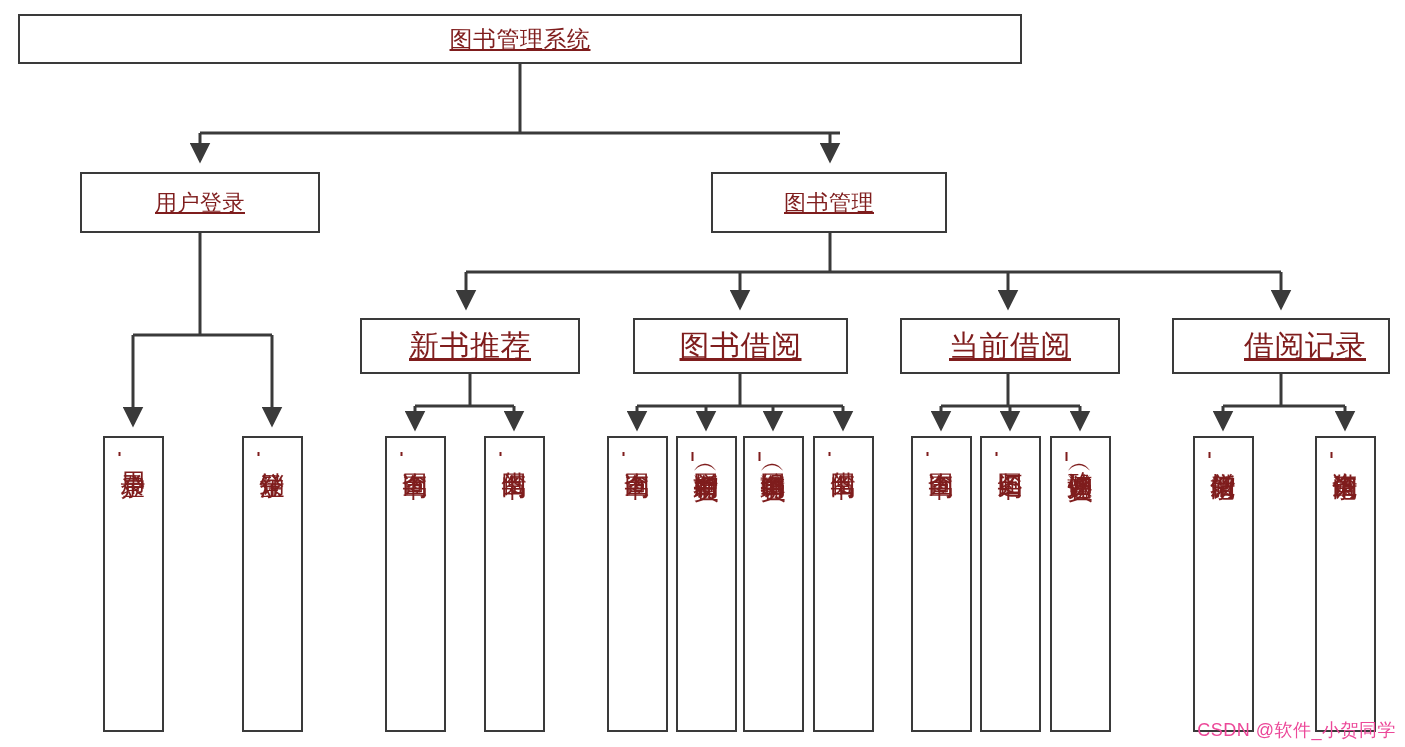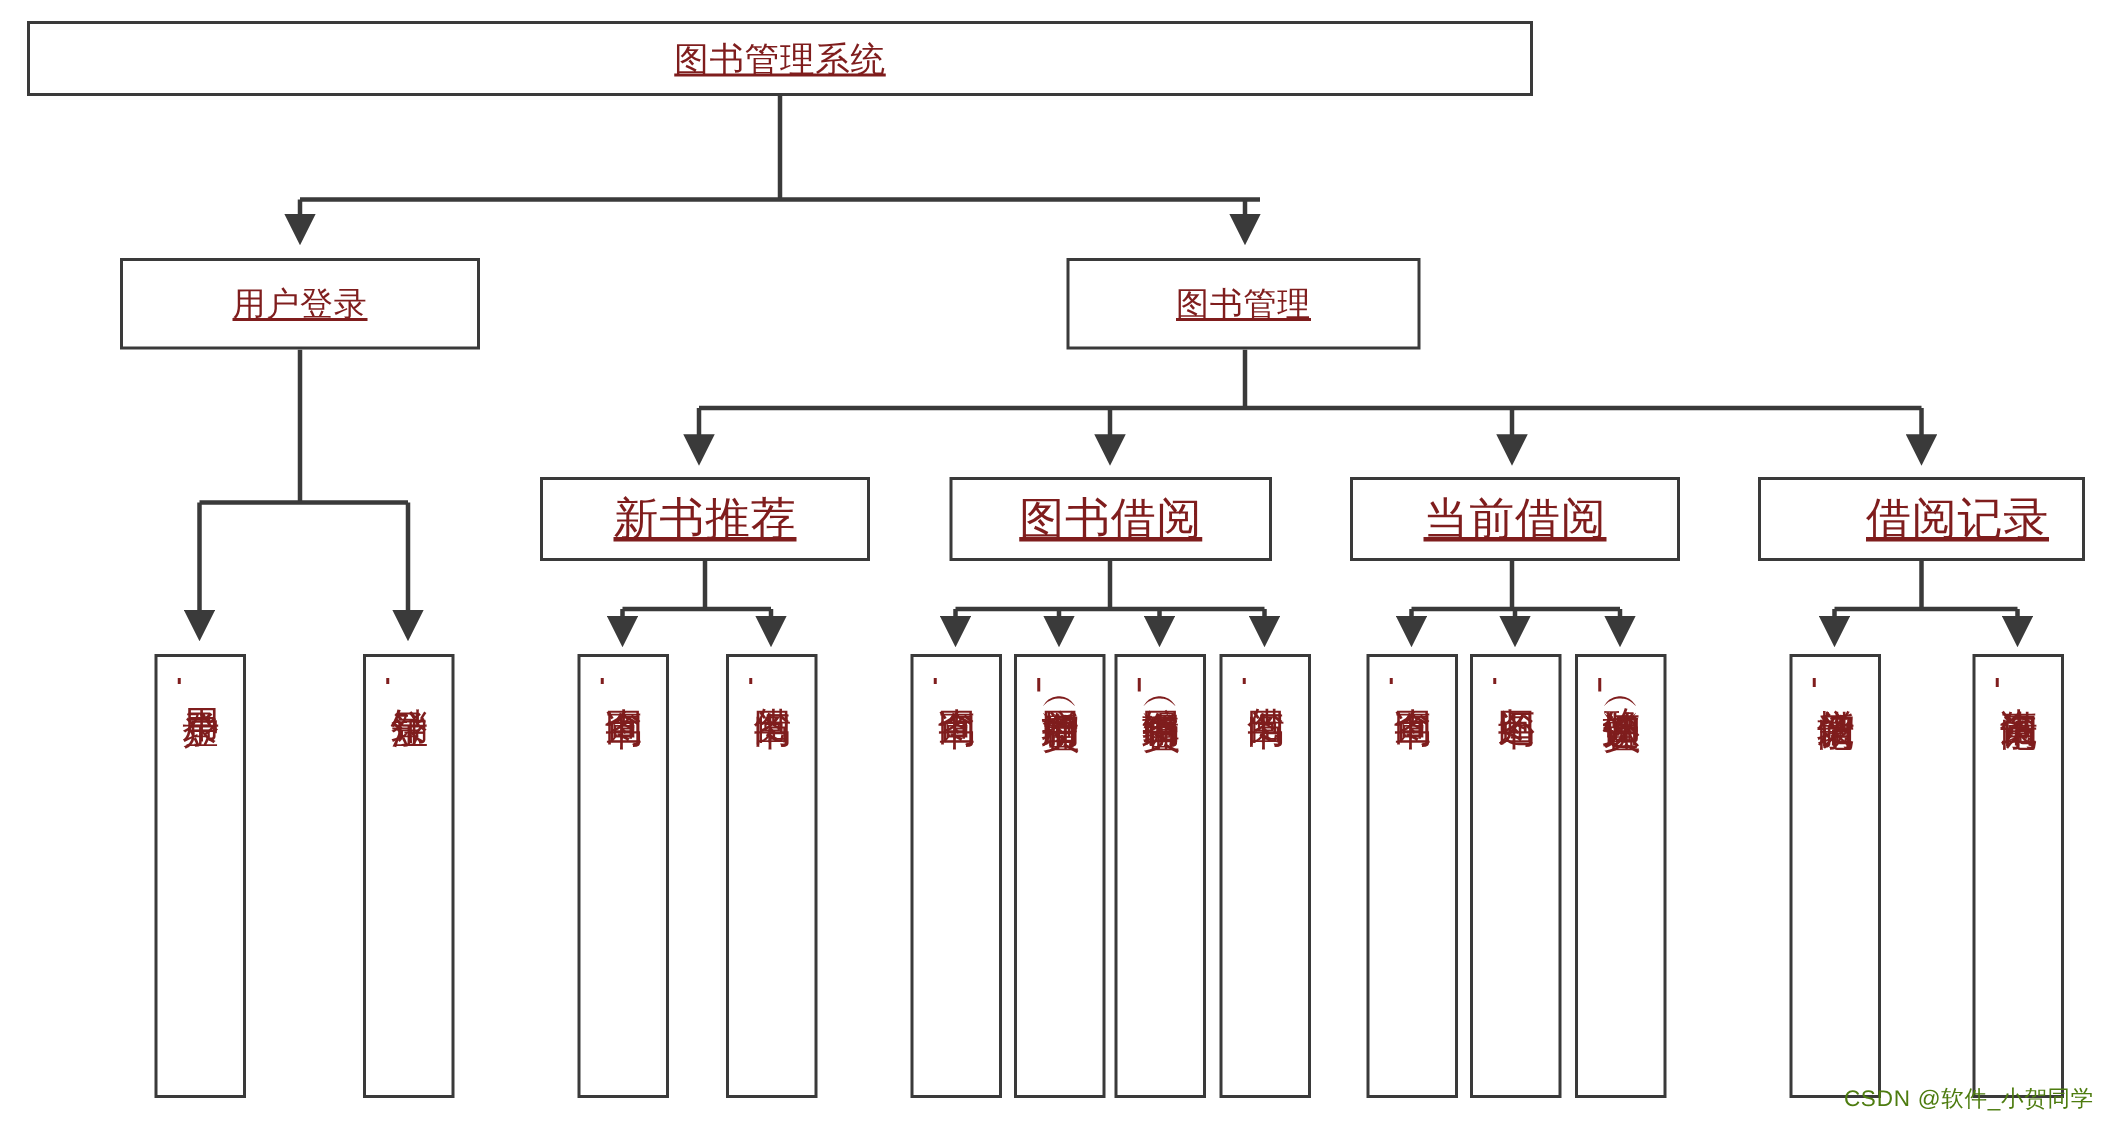--- a/index.html
+++ b/index.html
@@ -59,22 +59,22 @@
     display: block;
   }
   .htext {
     white-space: nowrap;
     letter-spacing: 0.5px;
   }
   #watermark {
     position: absolute;
     right: 9px;
     bottom: 5px;
-    font-size: 15px;
-    color: #4d7c0f;
+    font-size: 18px;
+    color: #ec4899;
     letter-spacing: 0.5px;
     white-space: nowrap;
     z-index: 5;
     text-align: center;
   }
 </style>
 </head>
 <body>
 
 <div id="canvas">

